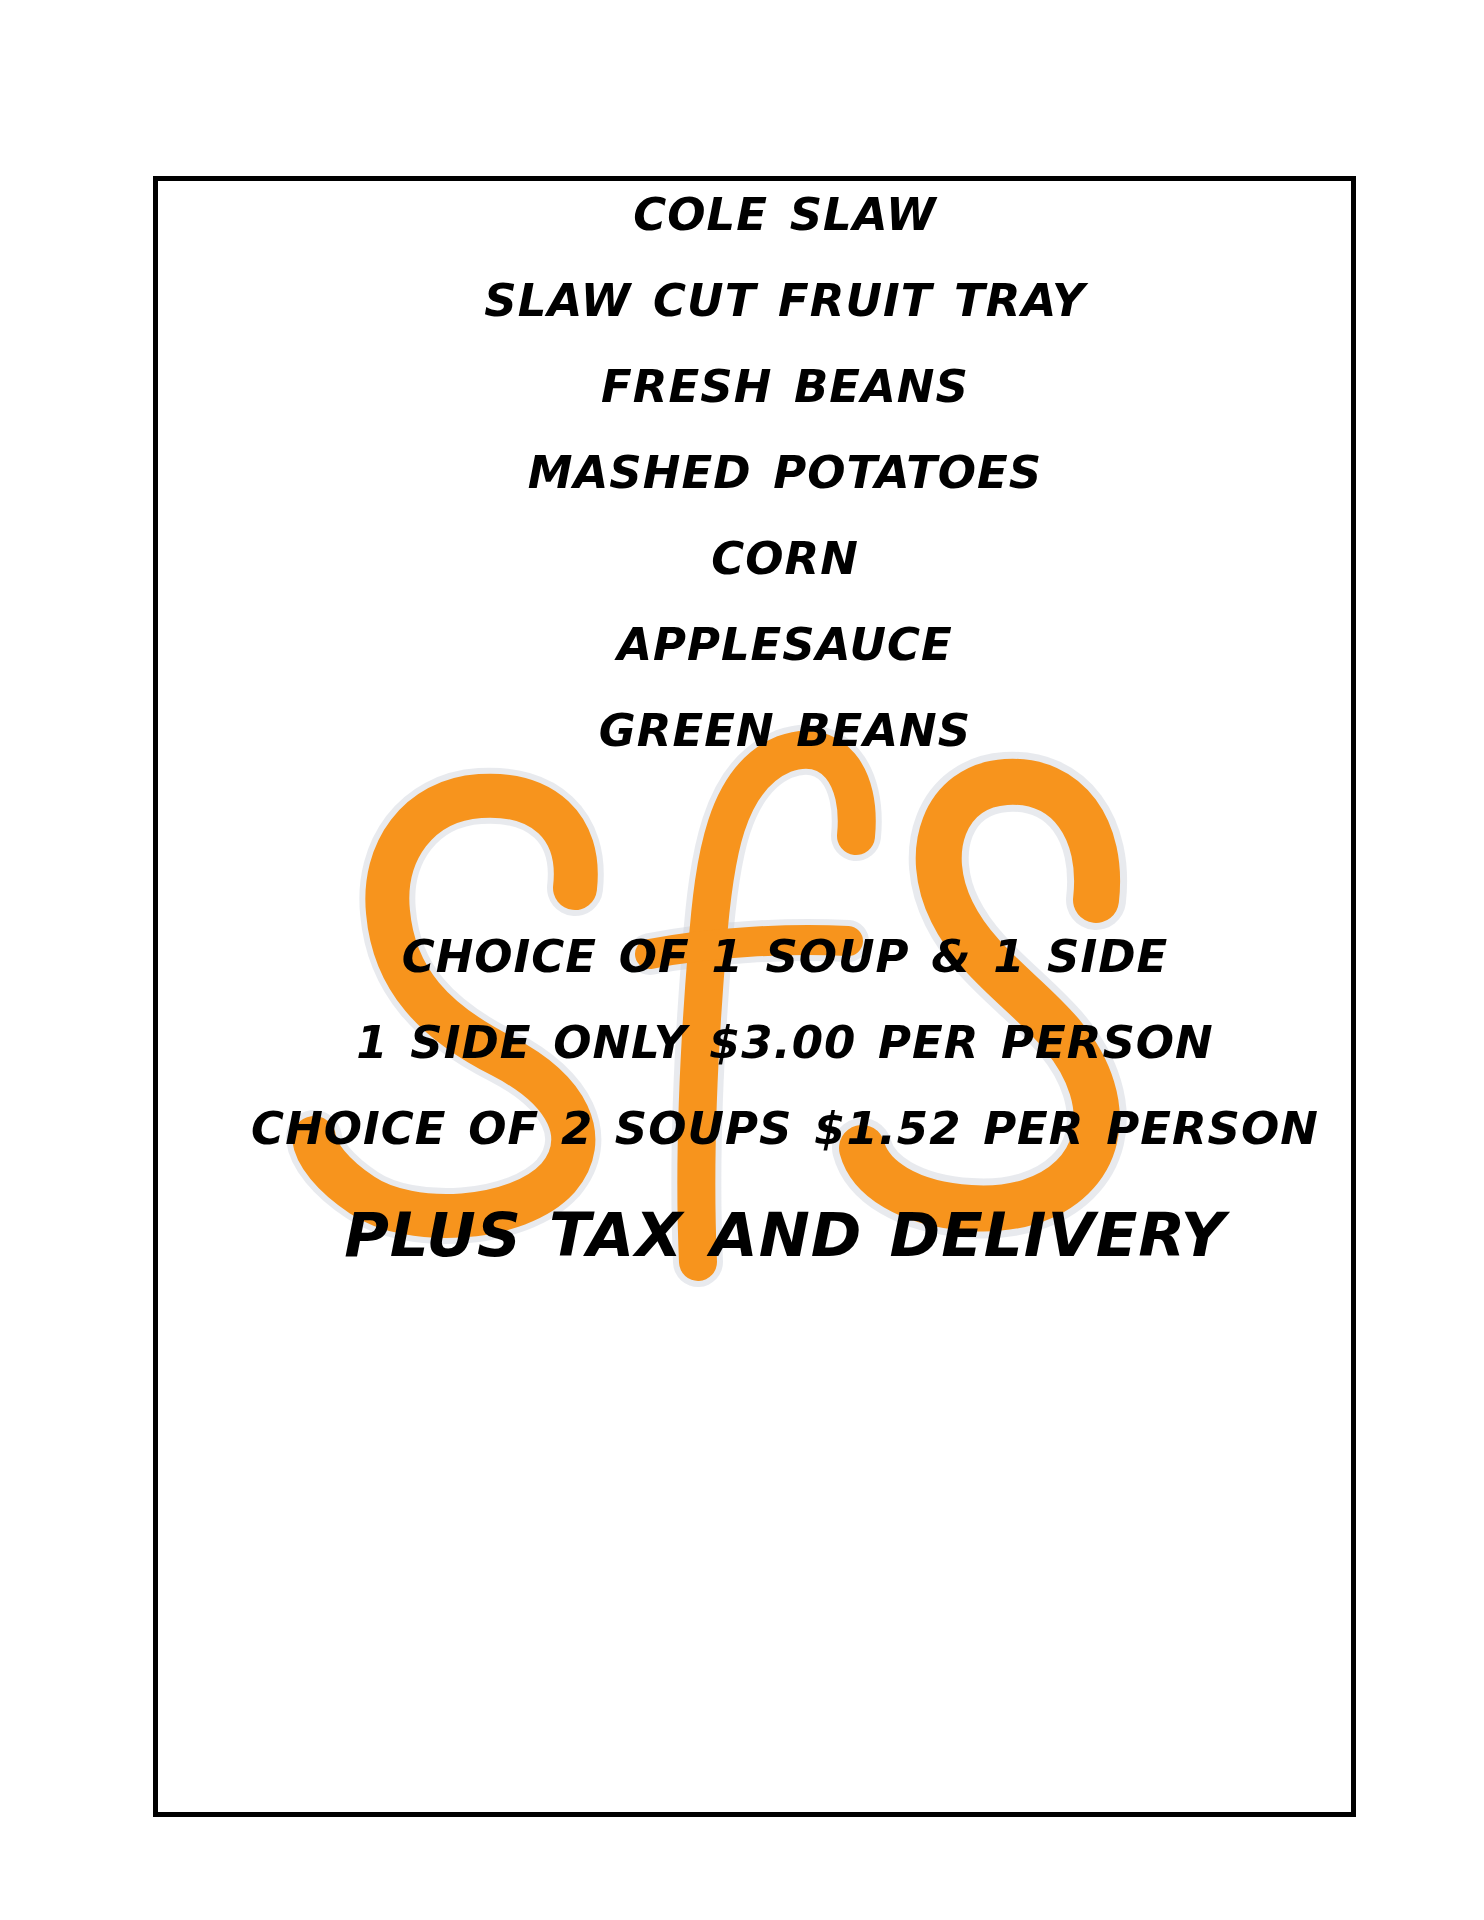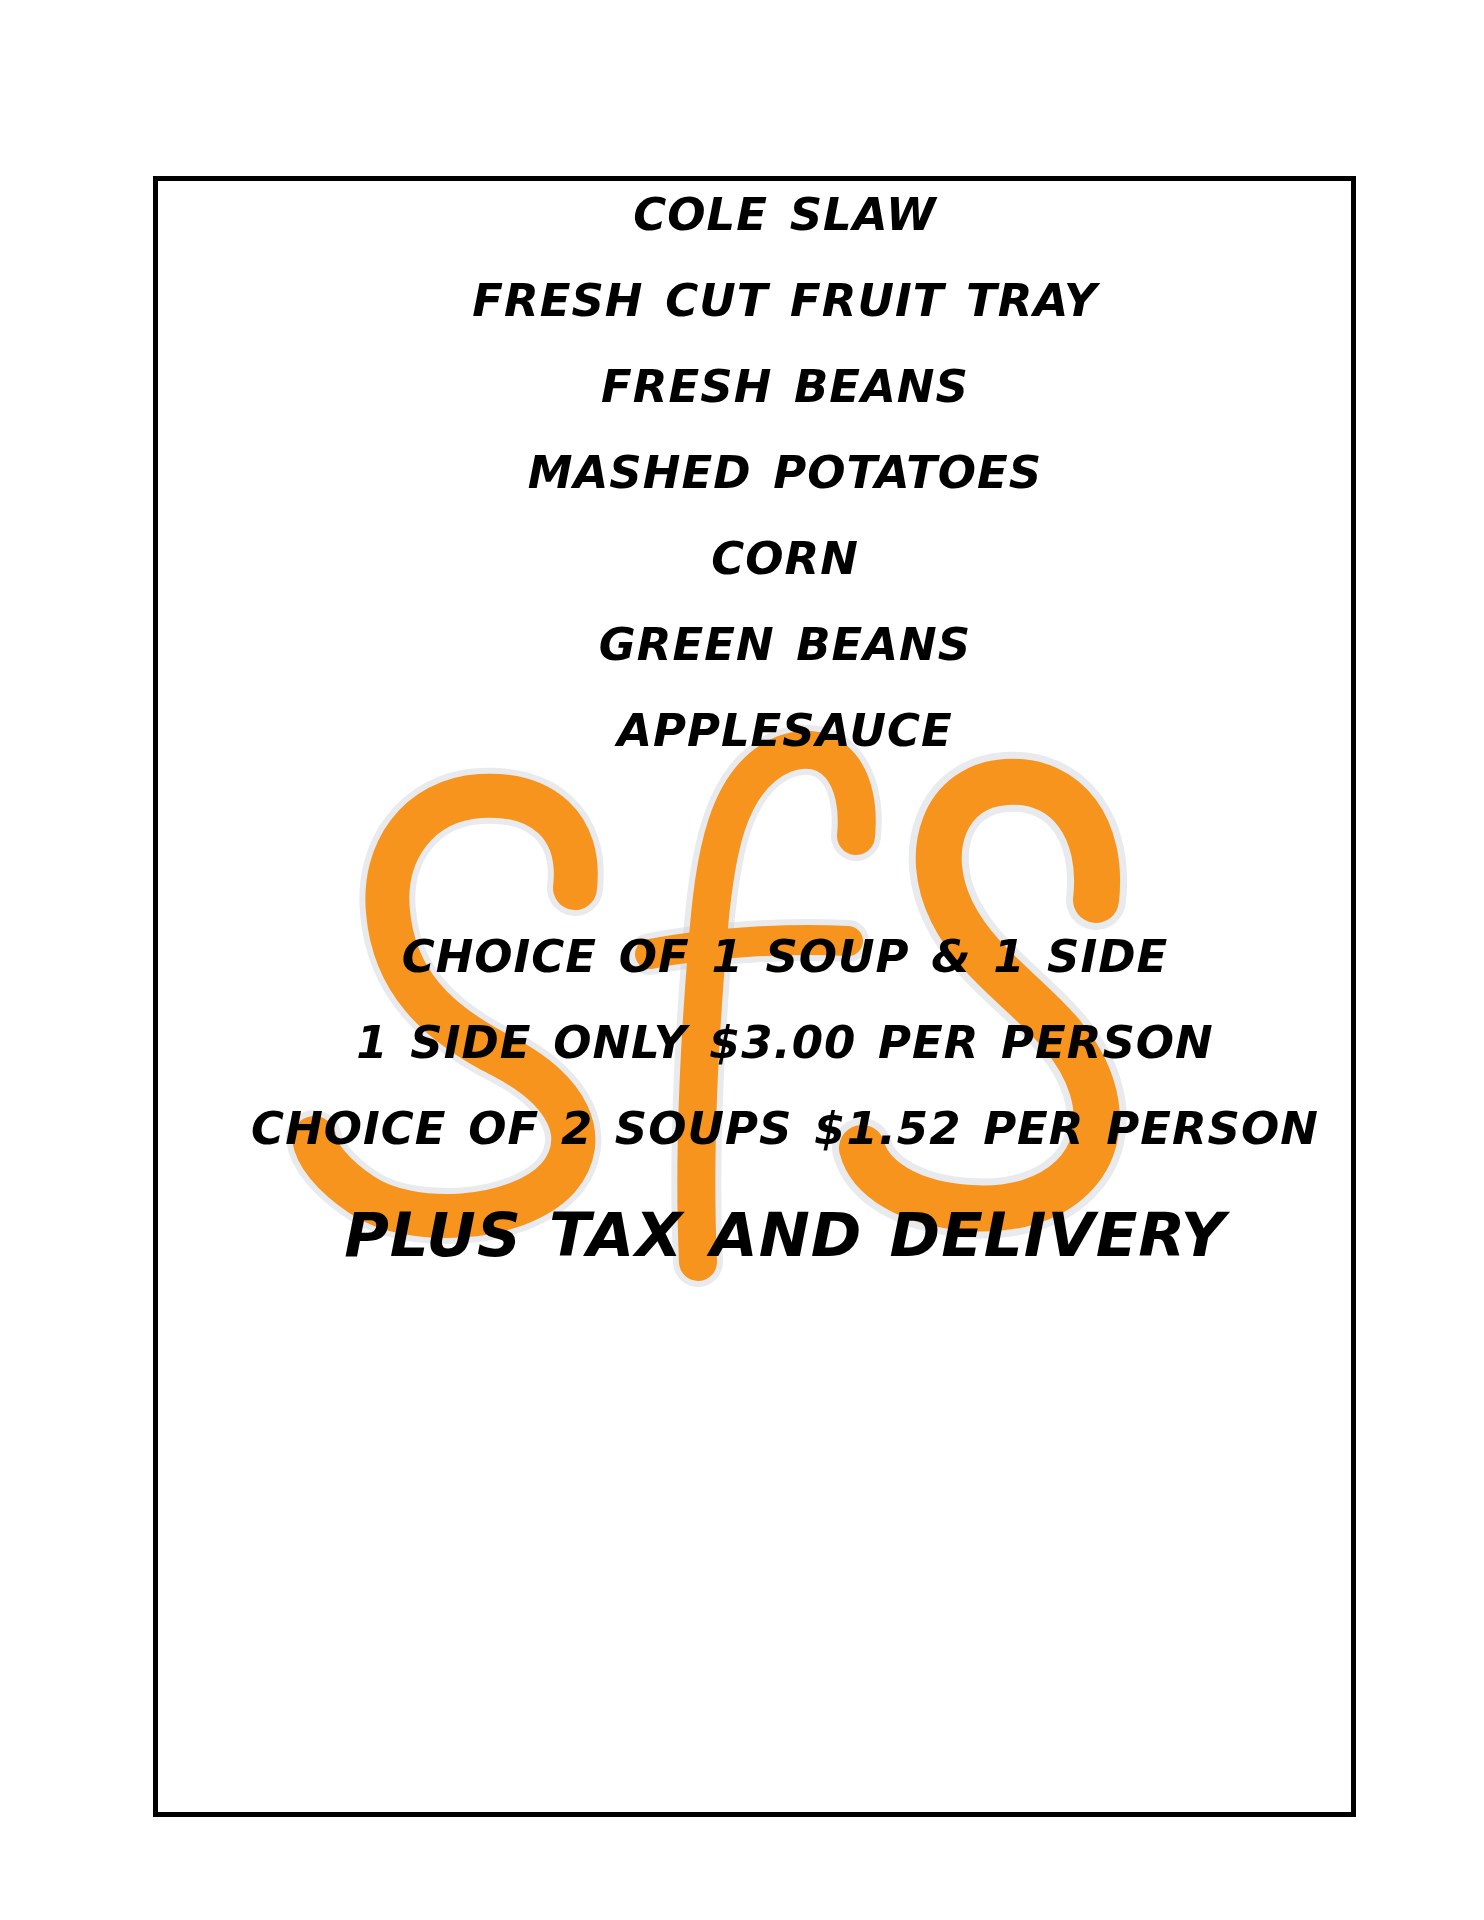--- a/index.html
+++ b/index.html
@@ -68,26 +68,26 @@
       <use href="#wm-f-stem" class="wm-ink" stroke-width="38"></use>
       <use href="#wm-f-bar" class="wm-ink" stroke-width="30"></use>
       <use href="#wm-right-s" class="wm-ink" stroke-width="46"></use>
     </g>
   </svg>
 
   <div class="content">
 
     <div class="sides-list">
       <div class="line">COLE SLAW</div>
-      <div class="line">FRESH CUT FRUIT TRAY</div>
+      <div class="line">SLAW CUT FRUIT TRAY</div>
       <div class="line">FRESH BEANS</div>
       <div class="line">MASHED POTATOES</div>
       <div class="line">CORN</div>
+      <div class="line">APPLESAUCE</div>
       <div class="line">GREEN BEANS</div>
-      <div class="line">APPLESAUCE</div>
     </div>
 
     <div class="pricing">
       <div class="line">CHOICE OF 1 SOUP &amp; 1 SIDE</div>
       <div class="line">1 SIDE ONLY $3.00 PER PERSON</div>
       <div class="line">CHOICE OF 2 SOUPS $1.52 PER PERSON</div>
     </div>
 
     <div class="line footer-line">PLUS TAX AND DELIVERY</div>
 

